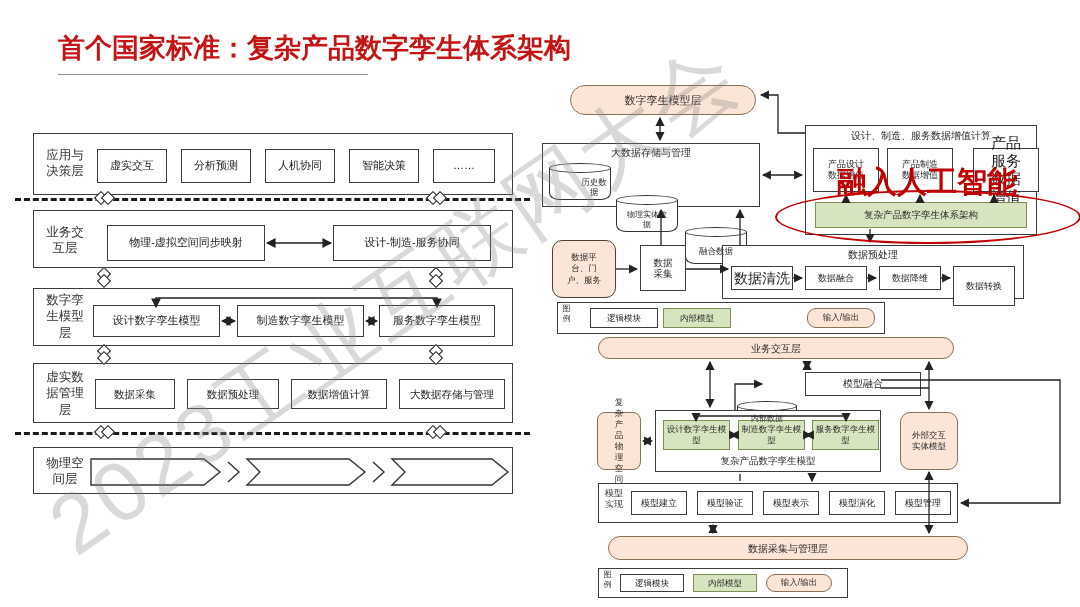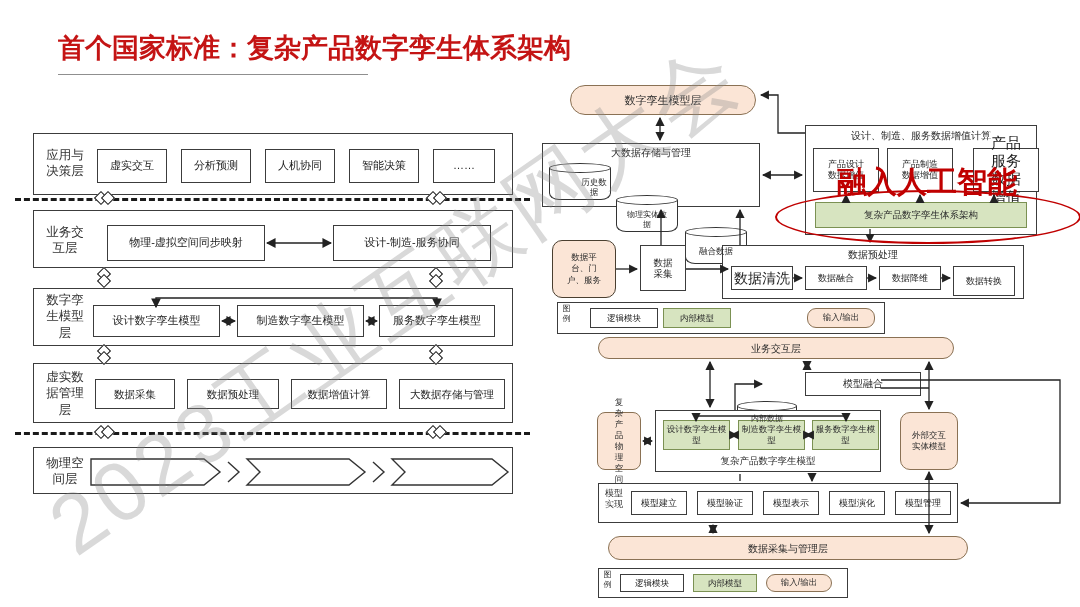--- a/index.html
+++ b/index.html
@@ -162,21 +162,21 @@
   <div class="abs gbox" style="left:280px;top:124px;width:212px;height:26px;font-size:9.5px;">复杂产品数字孪生体系架构</div>
 
   <div class="abs rell" style="left:240px;top:112px;width:302px;height:50px;"></div>
   <div class="abs callout flexc" style="left:272px;top:84px;width:240px;">融入人工智能</div>
 
   <div class="abs ctr" style="left:187px;top:167px;width:302px;height:54px;"></div>
   <div class="abs" style="left:187px;top:170px;width:302px;text-align:center;font-size:10px;">数据预处理</div>
   <div class="abs box" style="left:196px;top:188px;width:62px;height:24px;font-size:14px;">数据清洗</div>
   <div class="abs box" style="left:270px;top:188px;width:62px;height:24px;font-size:9px;">数据融合</div>
   <div class="abs box" style="left:344px;top:188px;width:62px;height:24px;font-size:9px;">数据降维</div>
-  <div class="abs box" style="left:418px;top:188px;width:62px;height:30px;font-size:9px;">数据转换</div>
+  <div class="abs box" style="left:418px;top:188px;width:62px;height:40px;font-size:9px;">数据转换</div>
 
   <div class="abs rnode" style="left:17px;top:162px;width:64px;height:58px;border-radius:10px;border-width:1.8px;border-color:#4a3f30;font-size:8.5px;padding:0 14px;">数据平台、门户、服务</div>
   <div class="abs box" style="left:105px;top:167px;width:46px;height:46px;font-size:9.5px;padding:0 11px;">数据采集</div>
 
   <div class="abs ctr" style="left:22px;top:224px;width:328px;height:32px;border-width:1.3px;"></div>
   <div class="abs lab" style="left:26px;top:226px;width:11px;font-size:8px;line-height:1.3;">图例</div>
   <div class="abs box" style="left:55px;top:230px;width:68px;height:20px;font-size:8.5px;">逻辑模块</div>
   <div class="abs gbox" style="left:128px;top:230px;width:68px;height:20px;font-size:8.5px;">内部模型</div>
   <div class="abs cyl" style="left:202px;top:232px;width:60px;height:18px;font-size:8px;">
       <div class="ct">内部数据</div>

